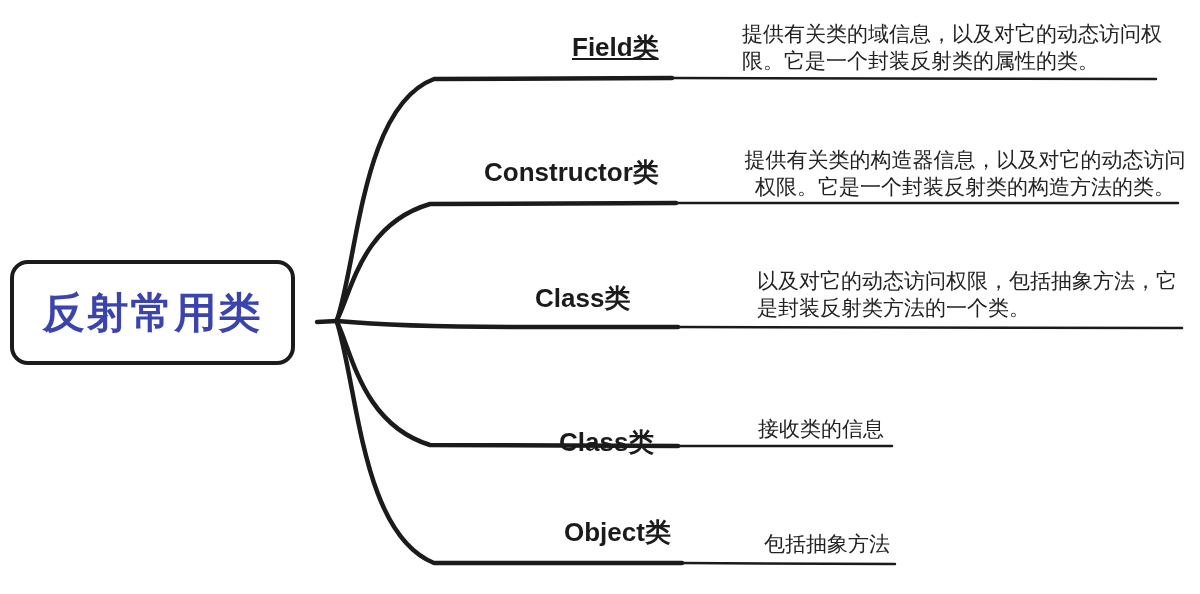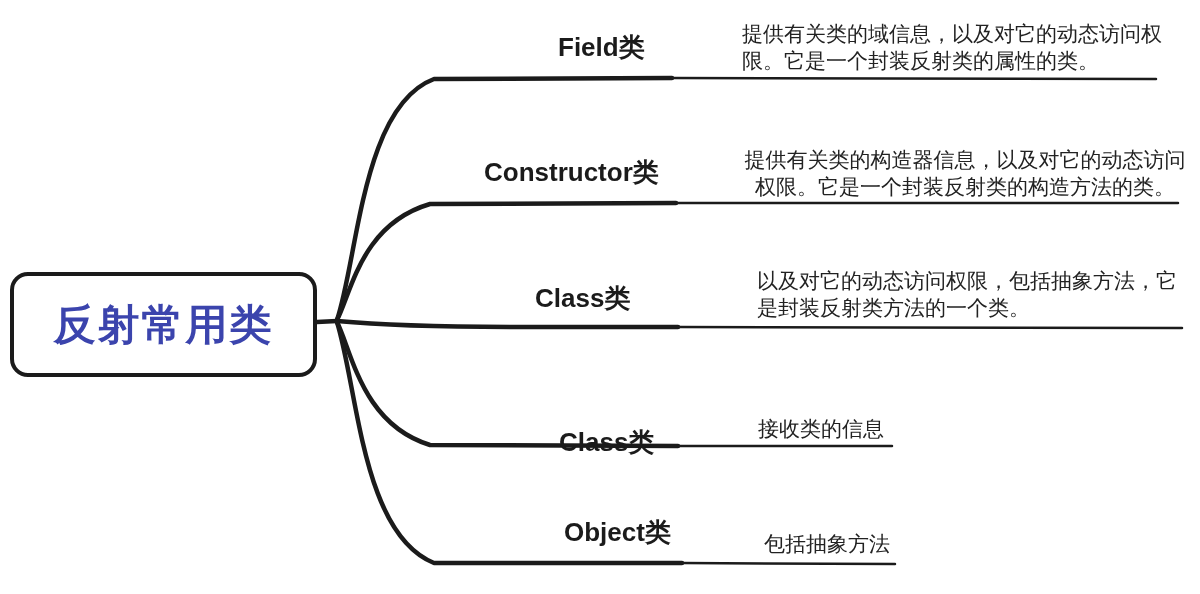--- a/index.html
+++ b/index.html
@@ -31,22 +31,22 @@
   }
   .branch-ext {
     fill: none;
     stroke: #1b1b1b;
     stroke-width: 2.5;
     stroke-linecap: round;
   }
   .root-node {
     position: absolute;
     left: 10px;
-    top: 272px;
-    width: 307px;
+    top: 260px;
+    width: 285px;
     height: 105px;
     box-sizing: border-box;
     border: 4px solid #1b1b1b;
     border-radius: 18px;
     background: #ffffff;
     display: flex;
     align-items: center;
     justify-content: center;
   }
   .root-label {
@@ -61,21 +61,21 @@
     font-weight: 700;
     color: #1b1b1b;
     white-space: nowrap;
   }
   .branch-desc {
     position: absolute;
     font-size: 21px;
     line-height: 27px;
     color: #222222;
   }
-  .lbl-field       { left: 558px; top: 30px;  }
+  .lbl-field       { left: 572px; top: 30px; text-decoration: underline;  }
   .lbl-constructor { left: 484px; top: 155px; }
   .lbl-method      { left: 535px; top: 281px; }
   .lbl-class       { left: 559px; top: 397px; margin-top: 28px; }
   .lbl-object      { left: 552px; top: 515px; margin-left: 12px; }
 
   .desc-field       { left: 742px; top: 20px;  width: 424px; }
   .desc-constructor { left: 742px; top: 146px; width: 446px; text-align: center; }
   .desc-method      { left: 757px; top: 267px; width: 424px; }
   .desc-class       { left: 758px; top: 415px; width: 300px; }
   .desc-object      { left: 764px; top: 530px; width: 300px; }

